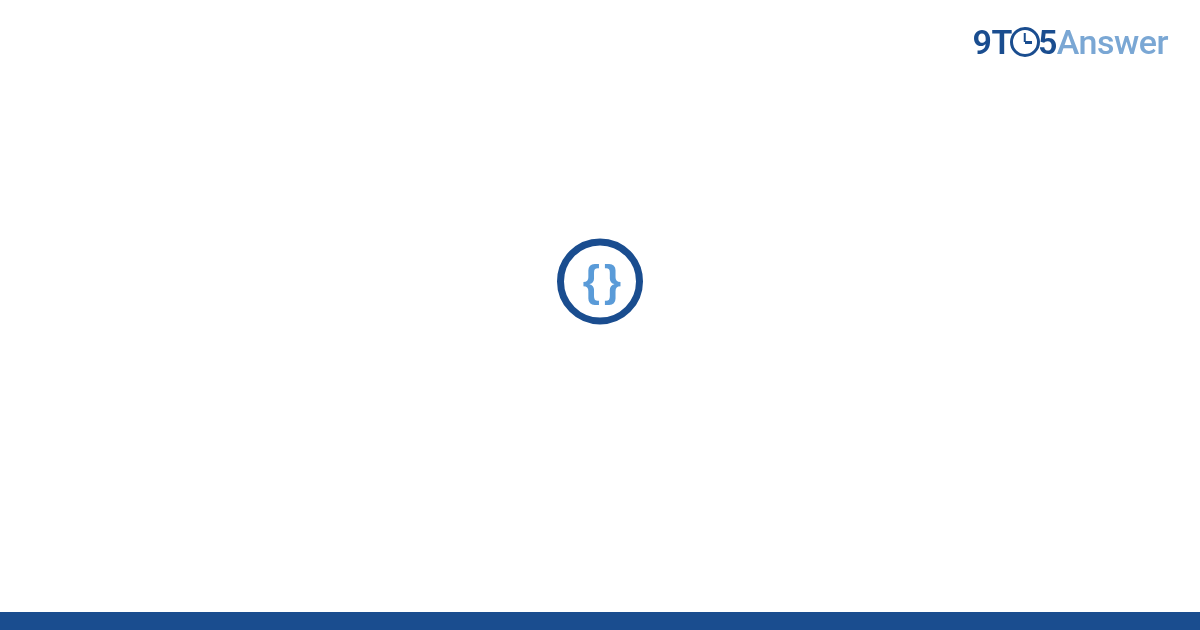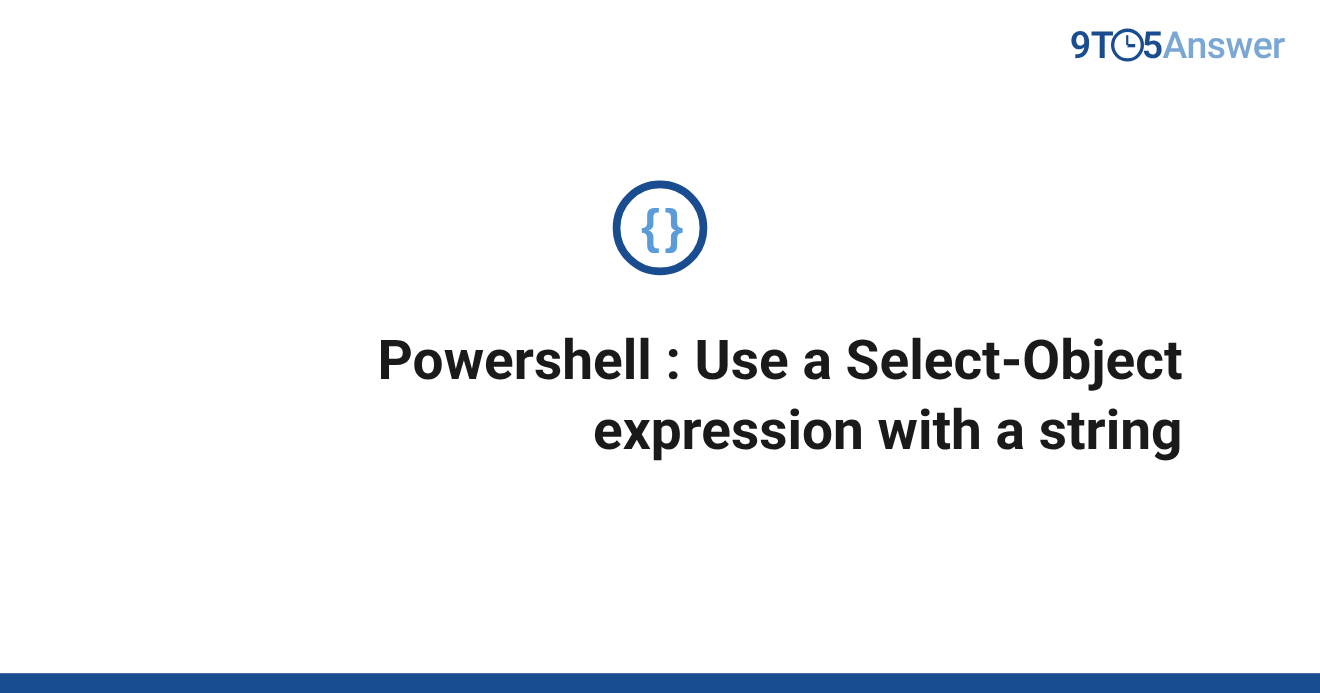--- a/index.html
+++ b/index.html
@@ -1,19 +1,18 @@
 <!DOCTYPE html>
 <html><head>
   <meta charset="utf-8">
   <style>
     * {
       margin: 0;
       padding: 0;
       box-sizing: border-box;
-      text-align: right;
     }
     body {
       width: 1200px;
       height: 630px;
       font-family: -apple-system, BlinkMacSystemFont, "Segoe UI", Roboto, Helvetica, Arial, sans-serif;
       background: #ffffff;
       position: relative;
       overflow: hidden;
     }
     .logo {
@@ -110,16 +109,15 @@
 <body>
 
 <div class="logo">
   <span class="logo-9t">9T</span><span class="logo-clock"></span><span class="logo-5">5</span><span class="logo-answer">Answer</span>
 </div>
 
 <div class="content">
   <div class="icon-circle">
     <span class="braces">{ }</span>
   </div>
-  <h1 class="title">Powershell : Use a Select-Object expression with a string</h1>
 </div>
 
 <div class="bottom-bar"></div>
 
 </body></html>

